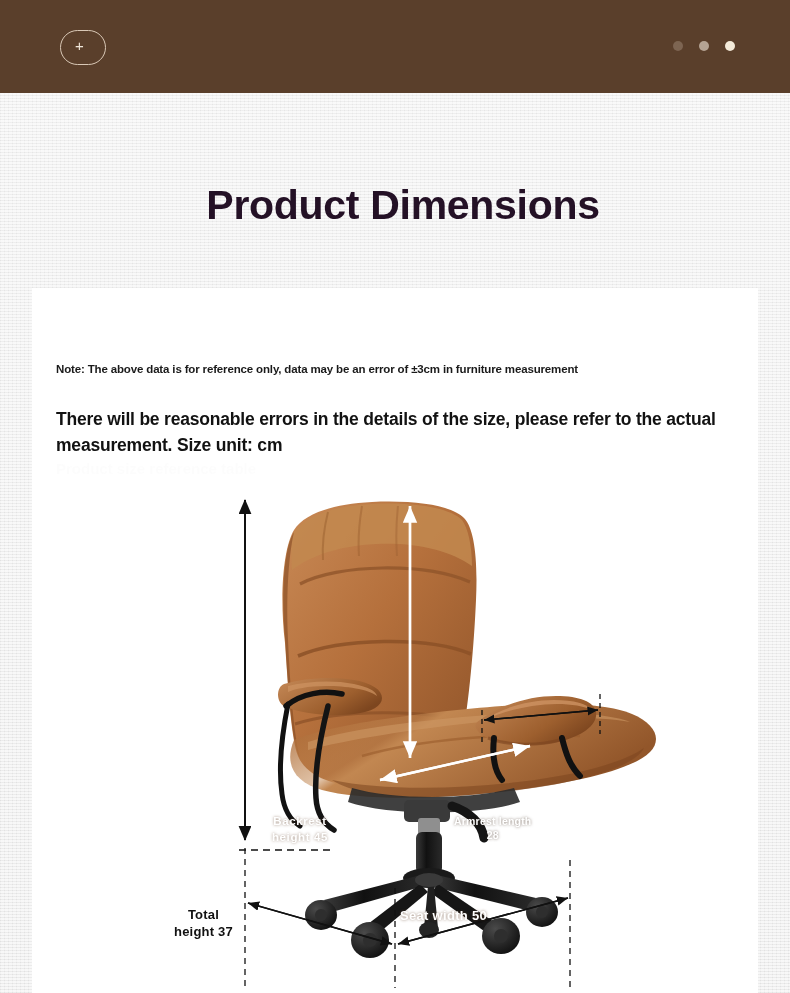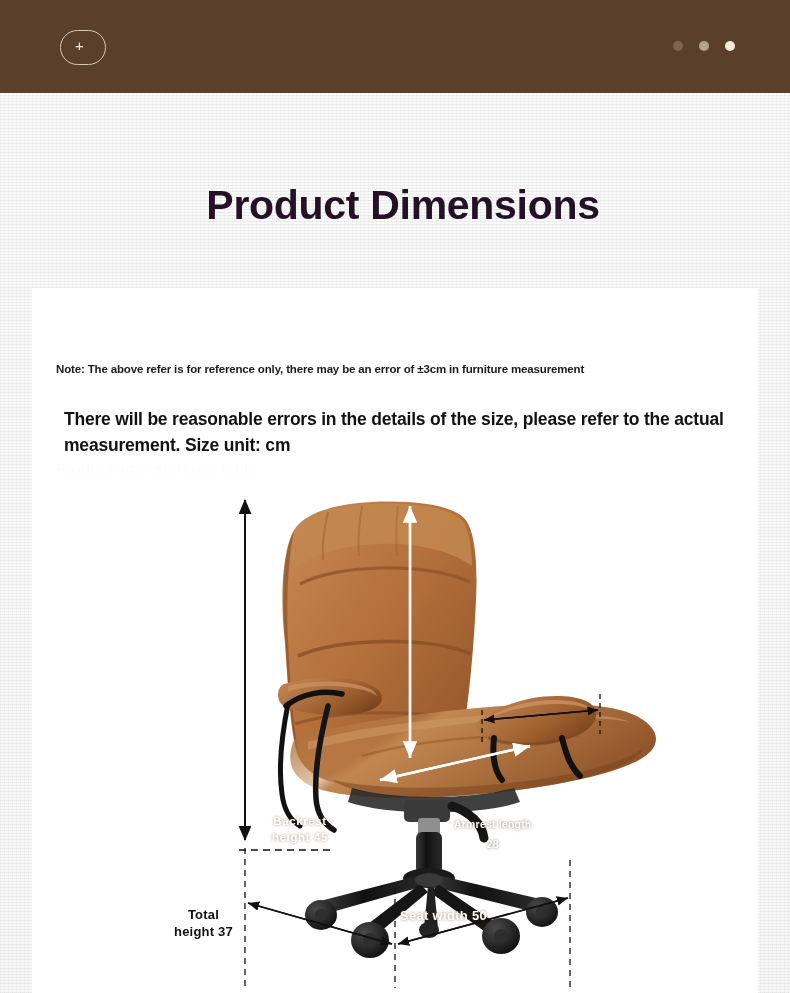--- a/index.html
+++ b/index.html
@@ -59,42 +59,42 @@
     background:#ffffff;
   }
   .note{
     position:absolute;left:24px;top:75px;width:680px;
     font-size:11.5px;font-weight:bold;color:#1a1a1a;
     letter-spacing:-0.15px;white-space:nowrap;
   }
   .lead{
     position:absolute;left:24px;top:118px;width:660px;
     font-size:17.5px;font-weight:bold;color:#121212;
-    line-height:26px;letter-spacing:-0.2px;margin-left:8px;
+    line-height:26px;letter-spacing:-0.2px;
   }
   .ghost{
     position:absolute;left:24px;top:172px;width:330px;height:20px;
     font-size:15px;font-weight:bold;color:#fbfbfb;
     opacity:.55;white-space:nowrap;overflow:hidden;
   }
 
   
   .diagram{position:absolute;left:0;top:200px;width:726px;height:500px;}
   .diagram svg{position:absolute;left:0;top:0;}
 
   .lbl{position:absolute;font-weight:bold;white-space:pre-line;text-align:center;}
   .lbl-total-height{
     left:142px;top:418px;font-size:13px;color:#111;line-height:17px;letter-spacing:.2px;
   }
   .lbl-backrest{
     left:240px;top:325px;font-size:11.5px;color:#ffffff;line-height:16px;letter-spacing:.6px;
     text-shadow:0 0 3px rgba(90,55,30,.55);
   }
   .lbl-armrest{
-    left:422px;top:326px;font-size:10.5px;color:#ffffff;line-height:20px;letter-spacing:.2px;
+    left:422px;top:326px;font-size:10.5px;color:#ffffff;line-height:14px;letter-spacing:.2px;
     text-shadow:0 0 3px rgba(60,40,25,.6);
   }
   .lbl-seat{
     left:368px;top:420px;font-size:13px;color:#ffffff;letter-spacing:.3px;
     text-shadow:0 0 3px rgba(90,55,30,.6);
   }
 </style>
 </head>
 <body>
 
@@ -108,21 +108,21 @@
       <span class="dot d1"></span>
       <span class="dot d2"></span>
       <span class="dot d3"></span>
     </div>
   </div>
 
   <div class="page-title">Product Dimensions</div>
 
   <div class="card">
 
-    <div class="note">Note: The above refer is for reference only, there may be an error of ±3cm in furniture measurement</div>
+    <div class="note">Note: The above data is for reference only, data may be an error of ±3cm in furniture measurement</div>
     <div class="lead">There will be reasonable errors in the details of the size, please refer to the actual measurement. Size unit: cm</div>
     <div class="ghost">Product size reference table</div>
 
     <div class="diagram">
 
       <svg width="726" height="500" viewBox="0 0 726 500">
         <defs>
           <linearGradient id="lthA" x1="0" y1="0" x2="1" y2="1">
             <stop offset="0%" stop-color="#c98a56"></stop>
             <stop offset="45%" stop-color="#b5703c"></stop>

